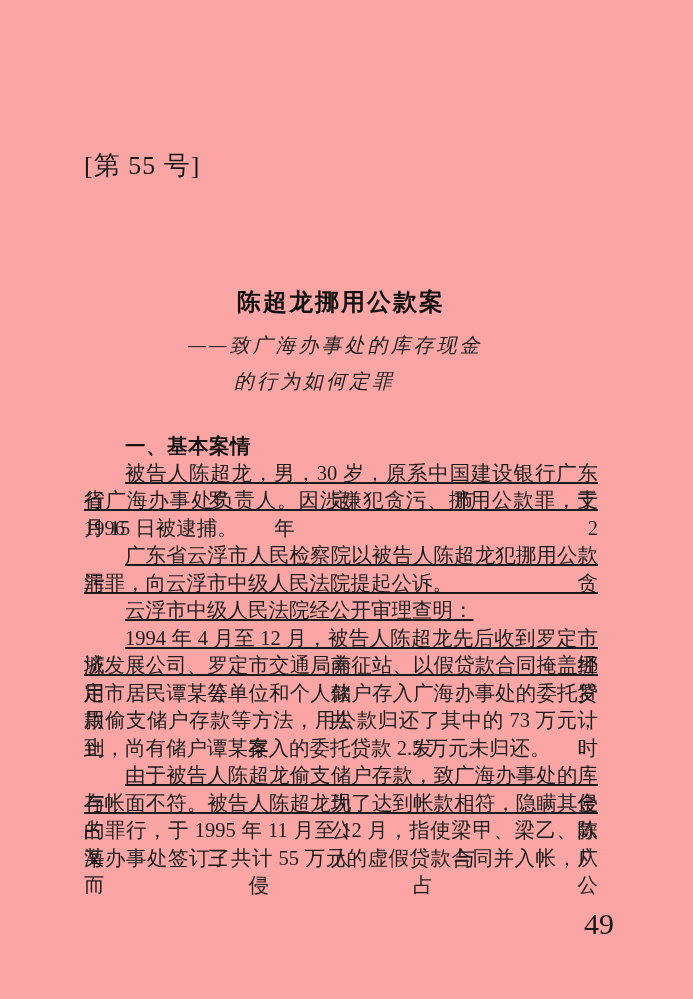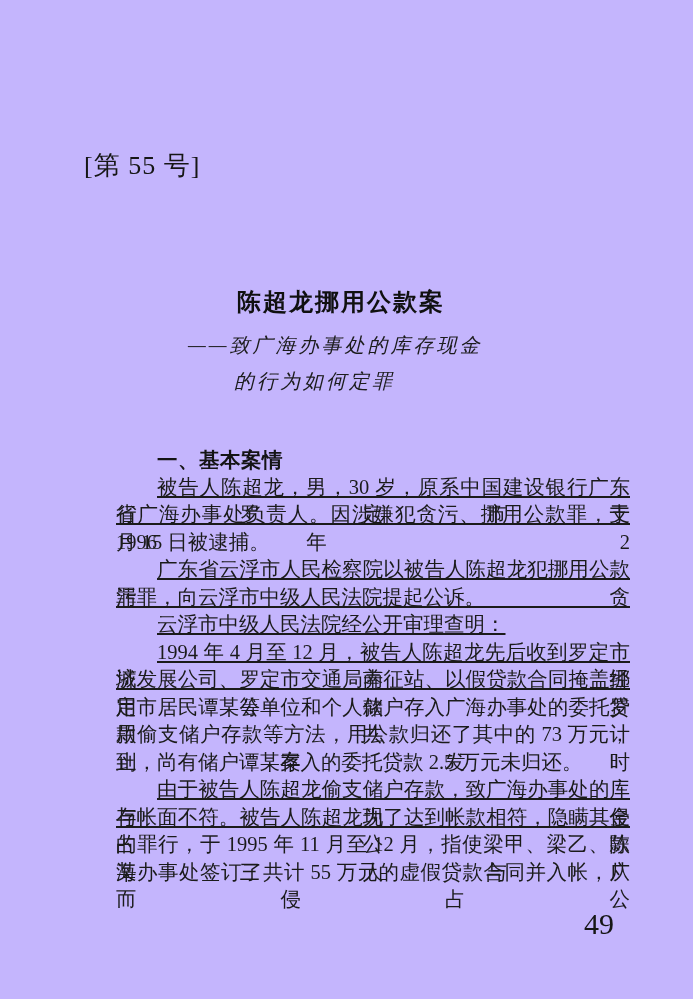--- a/index.html
+++ b/index.html
@@ -1,20 +1,20 @@
 <!DOCTYPE html>
 <html><head>
 <meta charset="utf-8">
 <style>
   html,body{margin:0;padding:0;background:#e9e9e9;}
   .page{
     position:relative;
     width:693px;height:999px;
     margin:0 auto;
-    background:#c4b5fd;
+    background:#fca5a5;
     color:#1a1a1a;
     font-family:"Liberation Serif","DejaVu Serif",serif;
     overflow:hidden;
   }
   .case-number{
     position:absolute;left:84px;top:148px;
     font-size:26px;letter-spacing:1px;color:#161616;
   }
   .doc-title{
     position:absolute;left:84px;top:286px;width:514px;
@@ -22,22 +22,22 @@
     letter-spacing:2px;color:#101010;
   }
   .doc-subtitle{
     position:absolute;
     font-style:italic;
     font-size:20px;letter-spacing:3px;color:#1c1c1c;
   }
   .doc-subtitle.s1{left:188px;top:332px;}
   .doc-subtitle.s2{left:234px;top:368px;}
   .body-text{
-    position:absolute;left:84px;top:446px;width:514px;
-    font-size:20.5px;line-height:27.5px;color:#1b1b1b;margin-left:32px;
+    position:absolute;left:84px;top:432px;width:514px;
+    font-size:20.5px;line-height:27.5px;color:#1b1b1b;
   }
   .section-heading{
     font-family:"Liberation Sans","DejaVu Sans",sans-serif;
     font-weight:bold;font-size:20.5px;
     text-indent:2em;letter-spacing:0.5px;color:#141414;
   }
   .bline{height:27.5px;}
   .bline.first{text-indent:2em;text-decoration:underline;}
   .bline.fill{text-align:justify;text-align-last:justify;}
   .page-number{

